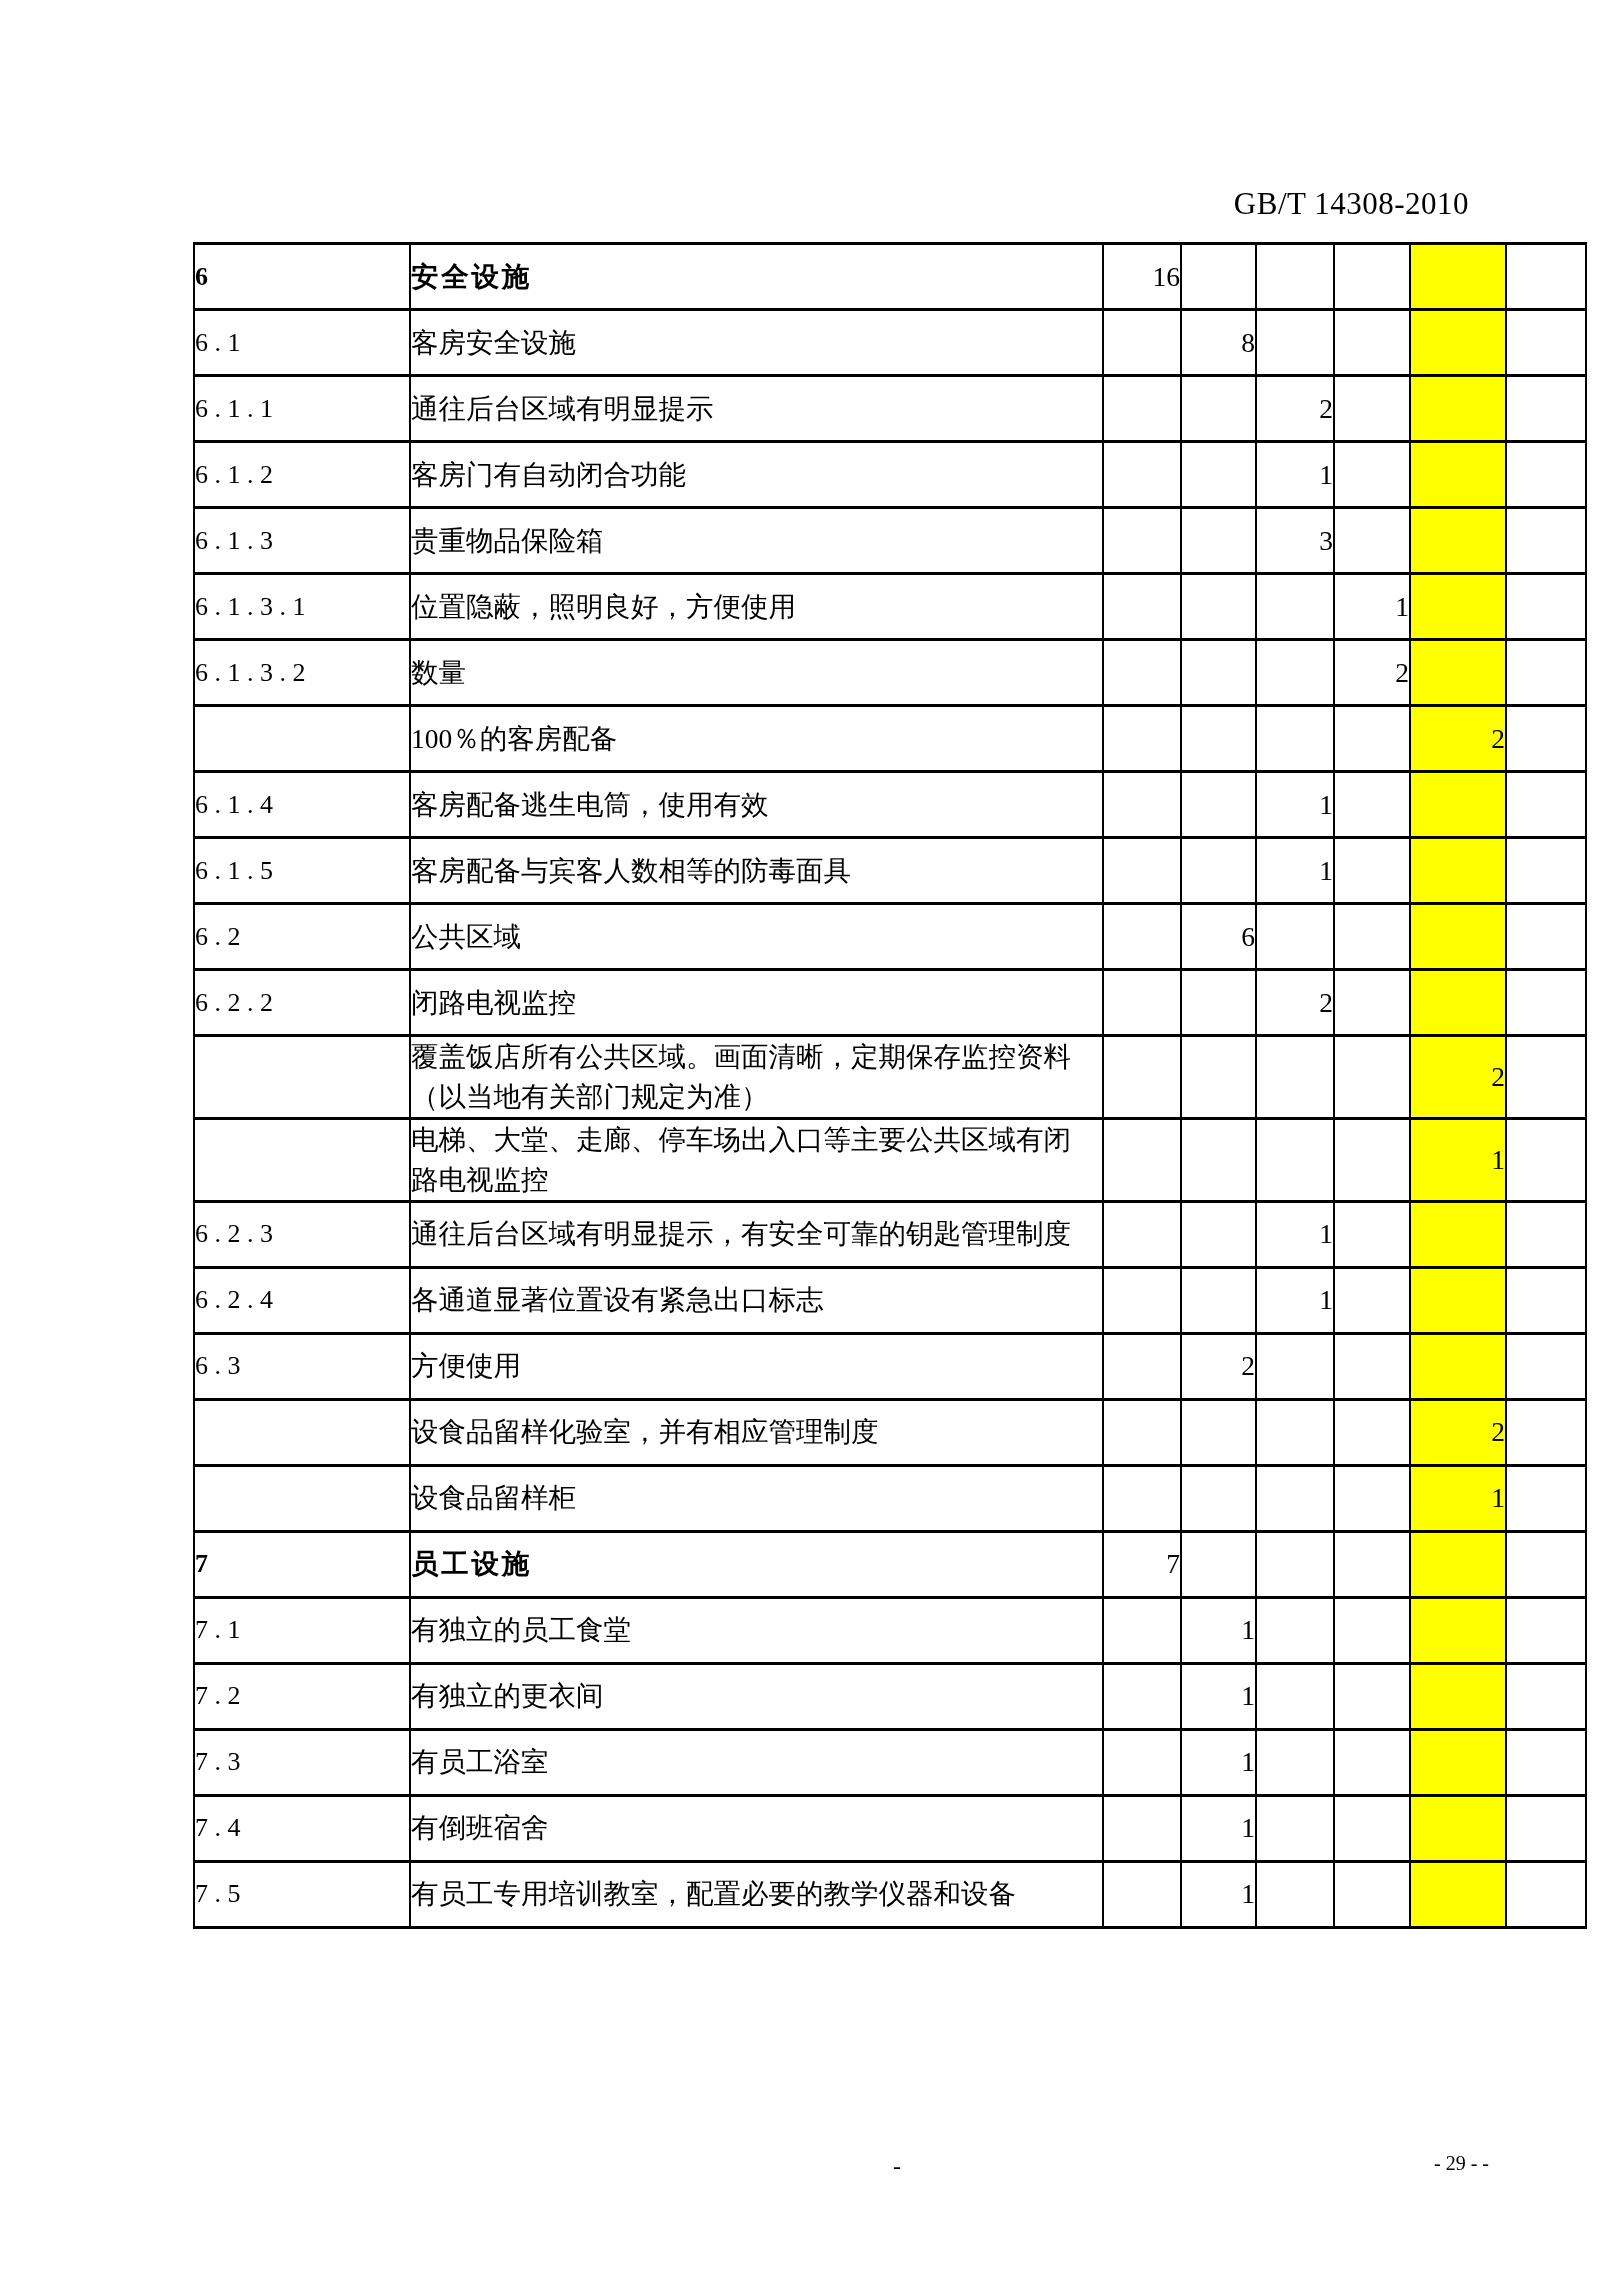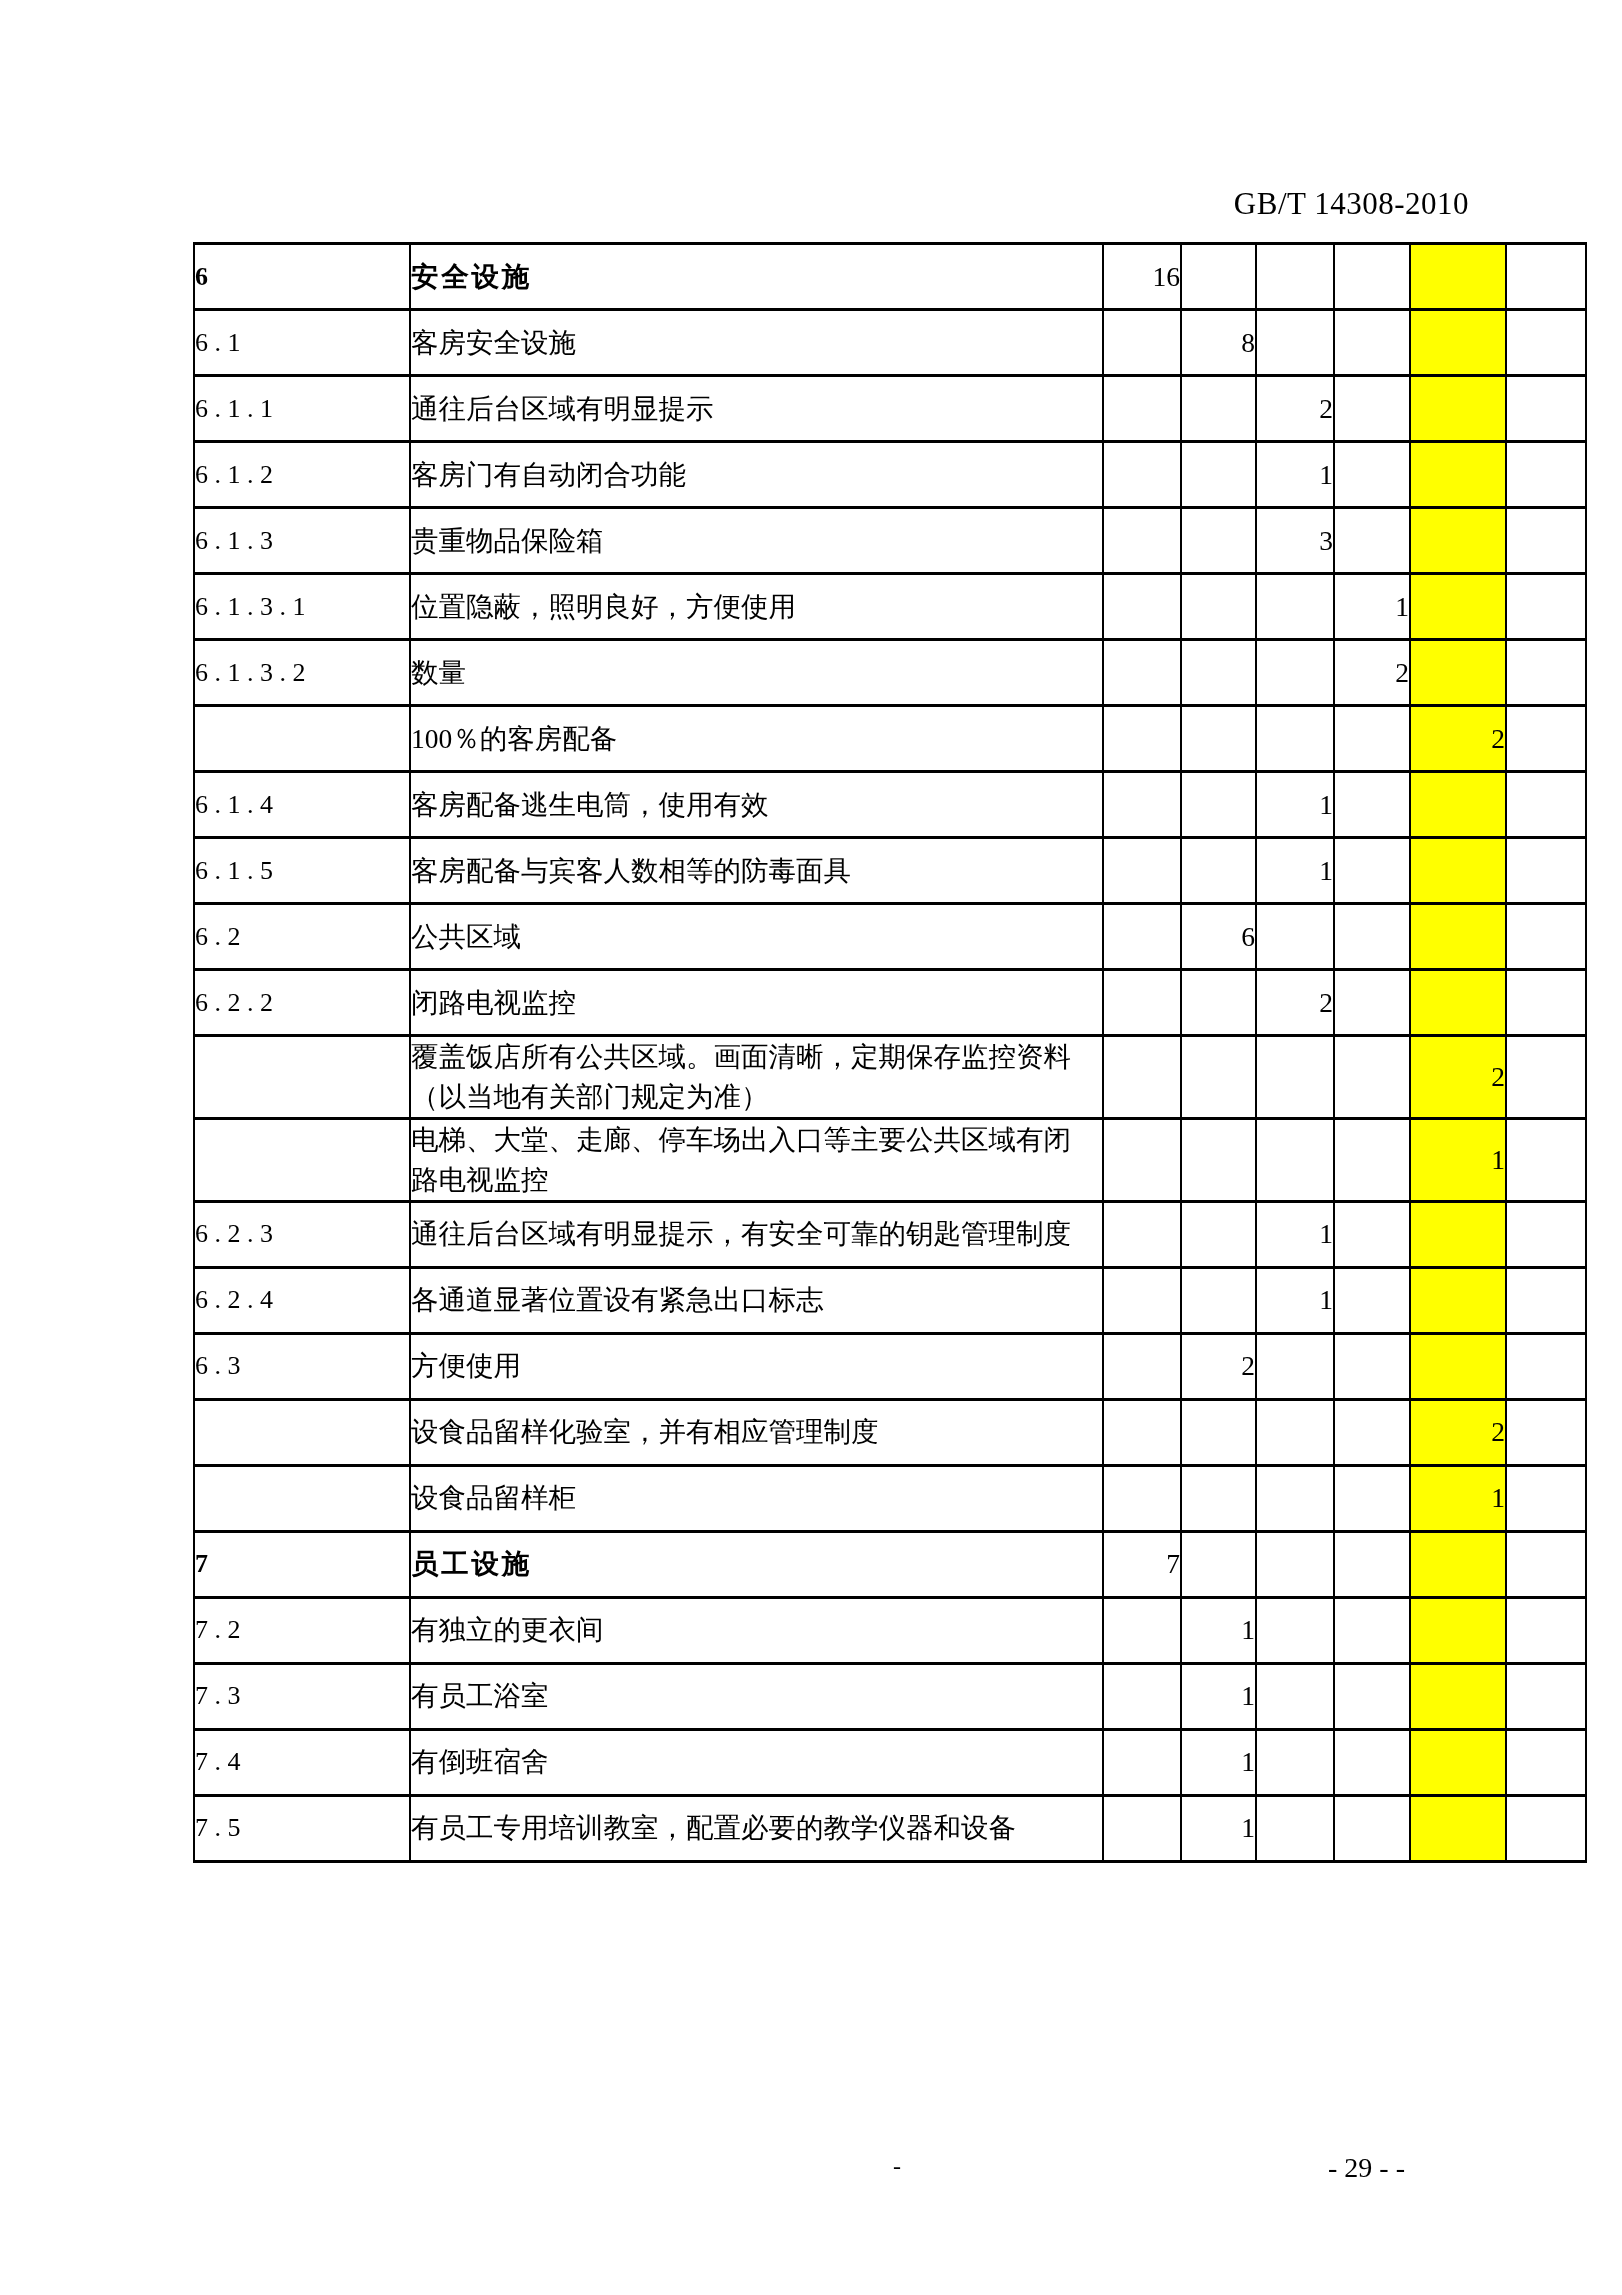--- a/index.html
+++ b/index.html
@@ -60,22 +60,22 @@
   tr.section td.desc { font-weight: bold; letter-spacing: 0.1em; }
   .footer-dash {
     position: absolute;
     top: 2153px;
     left: 893px;
     font-size: 24px;
   }
   .footer-page {
     position: absolute;
     top: 2152px;
-    left: 1328px;
-    font-size: 28px;
+    left: 1434px;
+    font-size: 20px;
     white-space: nowrap;
   }
 </style>
 </head>
 <body>
 
 <div class="std-header">GB/T 14308-2010</div>
 
 <table class="score-table">
   <colgroup>
@@ -285,20 +285,30 @@
     <td class="code">7</td>
     <td class="desc">员工设施</td>
     <td class="num">7</td>
     <td class="num"></td>
     <td class="num"></td>
     <td class="num"></td>
     <td class="num hl" style="background: rgb(255, 255, 0);"></td>
     <td class="num"></td>
   </tr>
       <tr>
+    <td class="code">7.1</td>
+    <td class="desc">有独立的员工食堂</td>
+    <td class="num"></td>
+    <td class="num">1</td>
+    <td class="num"></td>
+    <td class="num"></td>
+    <td class="num hl" style="background: rgb(255, 255, 0);"></td>
+    <td class="num"></td>
+  </tr>
+      <tr>
     <td class="code">7.2</td>
     <td class="desc">有独立的更衣间</td>
     <td class="num"></td>
     <td class="num">1</td>
     <td class="num"></td>
     <td class="num"></td>
     <td class="num hl" style="background: rgb(255, 255, 0);"></td>
     <td class="num"></td>
   </tr>
       <tr>

